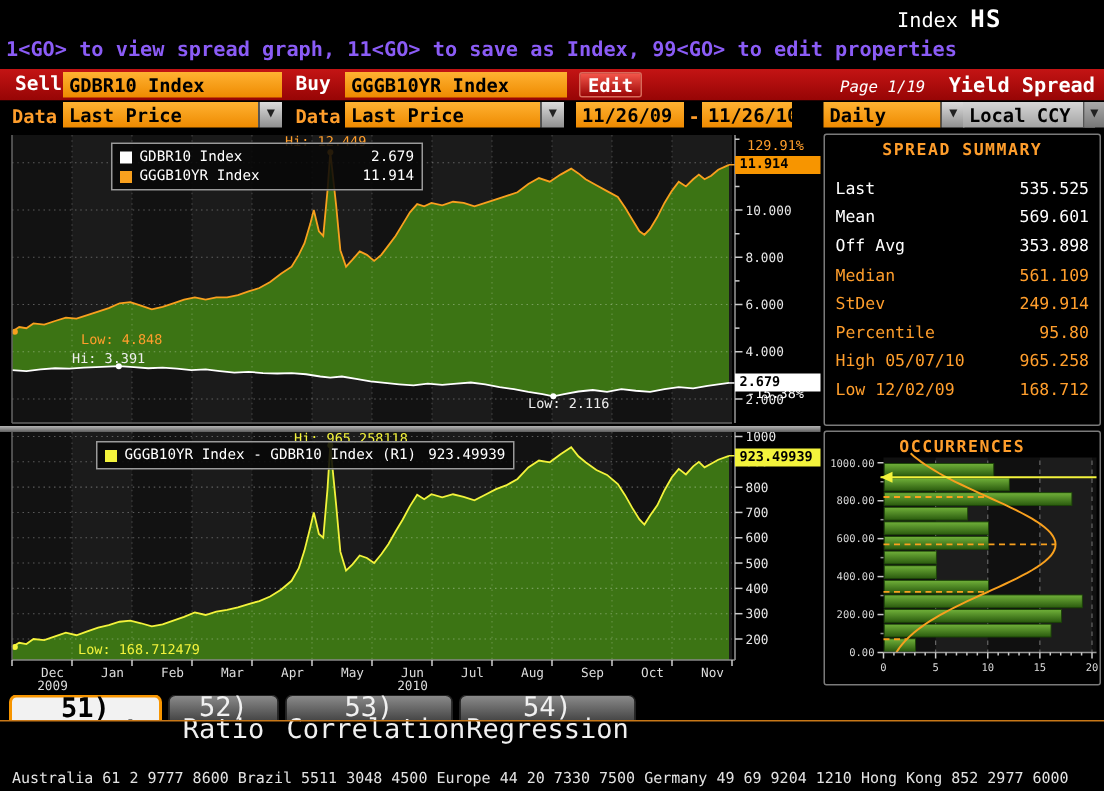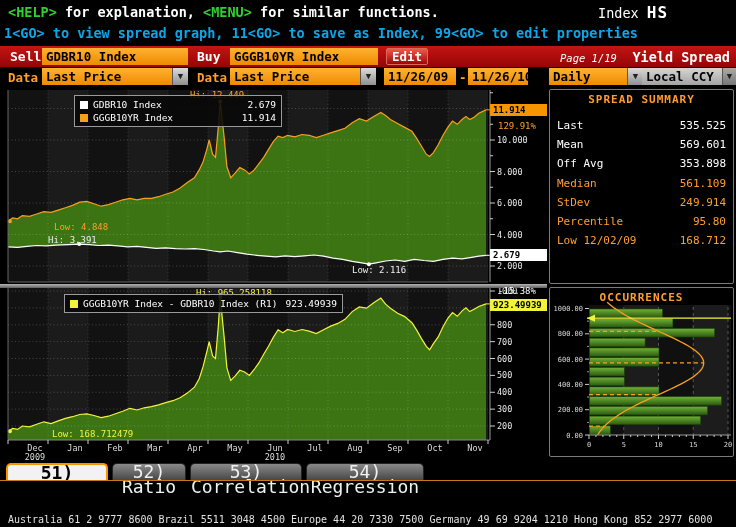--- a/index.html
+++ b/index.html
@@ -3,21 +3,21 @@
 <meta charset="utf-8">
 <style>
   html,body{margin:0;padding:0;background:#000;}
   .screen{position:relative;width:736px;height:527px;background:#000;overflow:hidden;
           font-family:"DejaVu Sans Mono","Liberation Mono",monospace;}
   
   .hdr-l1{position:absolute;top:4px;left:8px;font-size:13.5px;font-weight:bold;color:#fff;white-space:pre;}
   .grn{color:#2fd12f;}
   .idx{position:absolute;top:3px;left:598px;font-size:13.5px;color:#fff;}
   .idx .hs{font-size:16px;font-weight:bold;letter-spacing:1px;}
-  .hdr-l2{position:absolute;top:25px;left:4px;font-size:13.5px;font-weight:bold;color:#0ea5e9;white-space:pre;}
+  .hdr-l2{position:absolute;top:25px;left:4px;font-size:13.5px;font-weight:bold;color:#8b5cf6;white-space:pre;}
   
   .tbar{position:absolute;top:46px;left:0;width:736px;height:21px;background:linear-gradient(#c41414,#960505);}
   .rlbl{position:absolute;top:3px;font-size:13px;font-weight:bold;color:#fff;}
   .fld{position:absolute;top:2px;height:17px;box-sizing:border-box;background:linear-gradient(#ffb232,#ee8a00);
        color:#000;font-size:12.5px;font-weight:bold;padding:1px 0 0 4px;overflow:hidden;white-space:nowrap;}
   .editbtn{position:absolute;top:2px;left:386px;width:42px;height:17px;line-height:16px;text-align:center;
        background:linear-gradient(#f4564a,#9c0707);border:1px solid #d86a5a;border-radius:2px;
        color:#fff;font-size:12.5px;font-weight:bold;box-sizing:border-box;}
   .page{position:absolute;top:6px;left:560px;font-size:10.5px;color:#fff;font-style:italic;}
   .ftitle{position:absolute;top:3px;right:6px;font-size:13.5px;font-weight:bold;color:#fff;}
@@ -34,21 +34,21 @@
   #divider{position:absolute;top:284px;left:0;width:547px;height:4px;background:linear-gradient(#b5b5b5,#5f5f5f);}
   #bot-chart{position:absolute;top:288px;left:0;}
   
   .legend{position:absolute;border:1px solid #9a9a9a;background:rgba(8,8,8,.88);padding:2px 5px;font-size:9.5px;color:#fff;z-index:4;}
   .lrow{display:flex;align-items:center;height:13px;white-space:nowrap;}
   .sw{display:inline-block;width:8px;height:8px;margin-right:5px;flex:0 0 auto;}
   .lname{margin-right:8px;}
   .lval{margin-left:auto;}
   .olabel{position:absolute;font-size:9px;z-index:3;white-space:nowrap;}
   .tag{position:absolute;left:490px;width:57px;font-size:9px;font-weight:bold;color:#000;padding:1px 1px 1px 3px;box-sizing:border-box;z-index:5;}
-  .pct{position:absolute;left:489px;width:56px;font-size:9px;text-align:center;z-index:4;margin-top:28px;}
+  .pct{position:absolute;left:489px;width:56px;font-size:9px;text-align:center;z-index:4;}
   
   .panel{position:absolute;left:549px;width:185px;box-sizing:border-box;border:1px solid #7a7a7a;background:#000;border-radius:2px;}
   .p1{top:89px;height:195px;}
   .p2{top:287px;height:170px;}
   .ptitle{text-align:center;color:#ff9e2c;font-size:11px;font-weight:bold;letter-spacing:1px;margin-top:3px;}
   .srows{margin-top:10px;}
   .srow{position:relative;height:19.2px;line-height:19.2px;font-size:11px;padding:0 7px;color:#ff9e2c;}
   .srow.w{color:#fff;}
   .srow .v{position:absolute;right:7px;}
   #occ-svg{position:absolute;top:13px;left:0;}
@@ -60,21 +60,20 @@
   .tab.active{background:#f2f2f2;color:#000;border:2px solid #f79500;border-bottom:none;font-weight:bold;}
   .tabline{position:absolute;top:480px;left:0;width:736px;height:1px;background:#c87818;}
   
   .foot{position:absolute;top:484px;left:8px;color:#e2e2e2;font-size:10px;line-height:14.5px;white-space:pre;}
 </style>
 </head>
 <body>
 
 <div class="screen">
 
-  <div class="hdr-l1"><span class="grn">&lt;HELP&gt;</span><span> for explanation, </span><span class="grn">&lt;MENU&gt;</span><span> for similar functions.</span></div>
   <div class="idx"><span>Index </span><span class="hs">HS</span></div>
   <div class="hdr-l2">1&lt;GO&gt; to view spread graph, 11&lt;GO&gt; to save as Index, 99&lt;GO&gt; to edit properties</div>
 
   <div class="tbar">
     <div class="rlbl" style="left:10px">Sell</div>
     <div class="fld" style="left:42px;width:146px">GDBR10 Index</div>
     <div class="rlbl" style="left:197px">Buy</div>
     <div class="fld" style="left:230px;width:148px">GGGB10YR Index</div>
     <div class="editbtn">Edit</div>
     <div class="page">Page 1/19</div>
@@ -270,20 +269,21 @@
 
   <div class="panel p1">
     <div class="ptitle">SPREAD SUMMARY</div>
     <div class="srows">
       <div class="srow w"><span>Last</span><span class="v">535.525</span></div>
       <div class="srow w"><span>Mean</span><span class="v">569.601</span></div>
       <div class="srow w"><span>Off Avg</span><span class="v">353.898</span></div>
       <div class="srow"><span>Median</span><span class="v">561.109</span></div>
       <div class="srow"><span>StDev</span><span class="v">249.914</span></div>
       <div class="srow"><span>Percentile</span><span class="v">95.80</span></div>
+      <div class="srow"><span>High 05/07/10</span><span class="v">965.258</span></div>
       <div class="srow"><span>Low 12/02/09</span><span class="v">168.712</span></div>
     </div>
   </div>
 
   <div class="panel p2">
     <div class="ptitle">OCCURRENCES</div>
     <svg id="occ-svg" width="183" height="155">
       <defs>
         <linearGradient id="gbar" x1="0" y1="0" x2="0" y2="1">
           <stop offset="0" stop-color="#71b13a"></stop>

